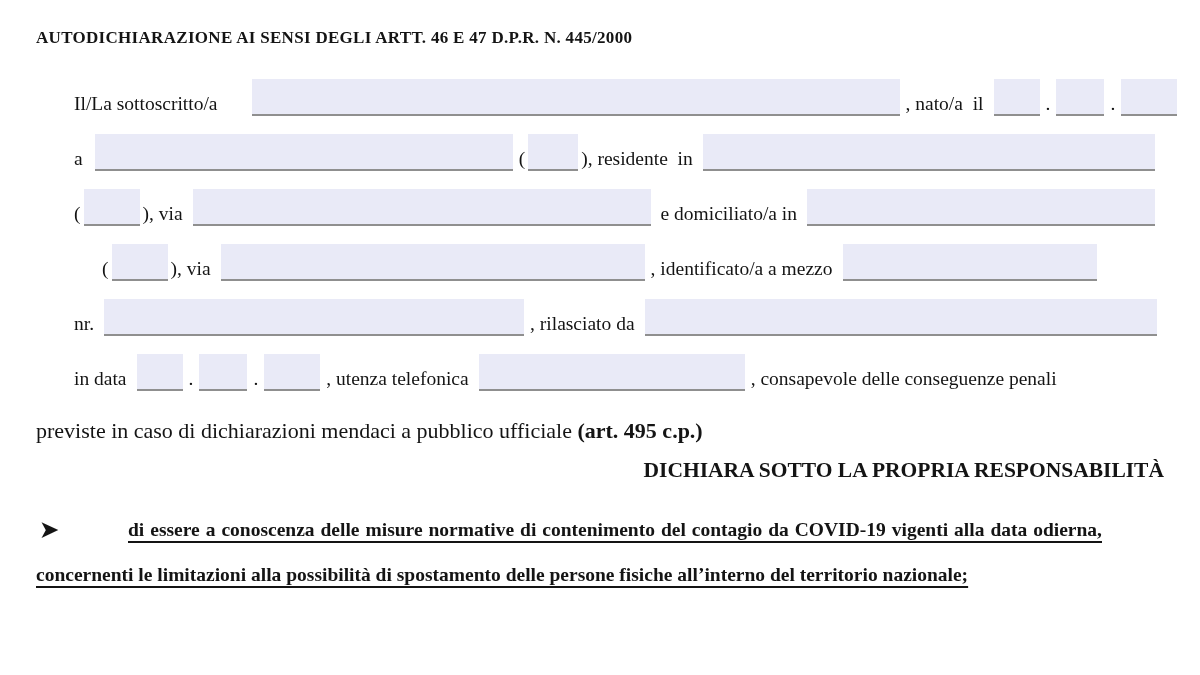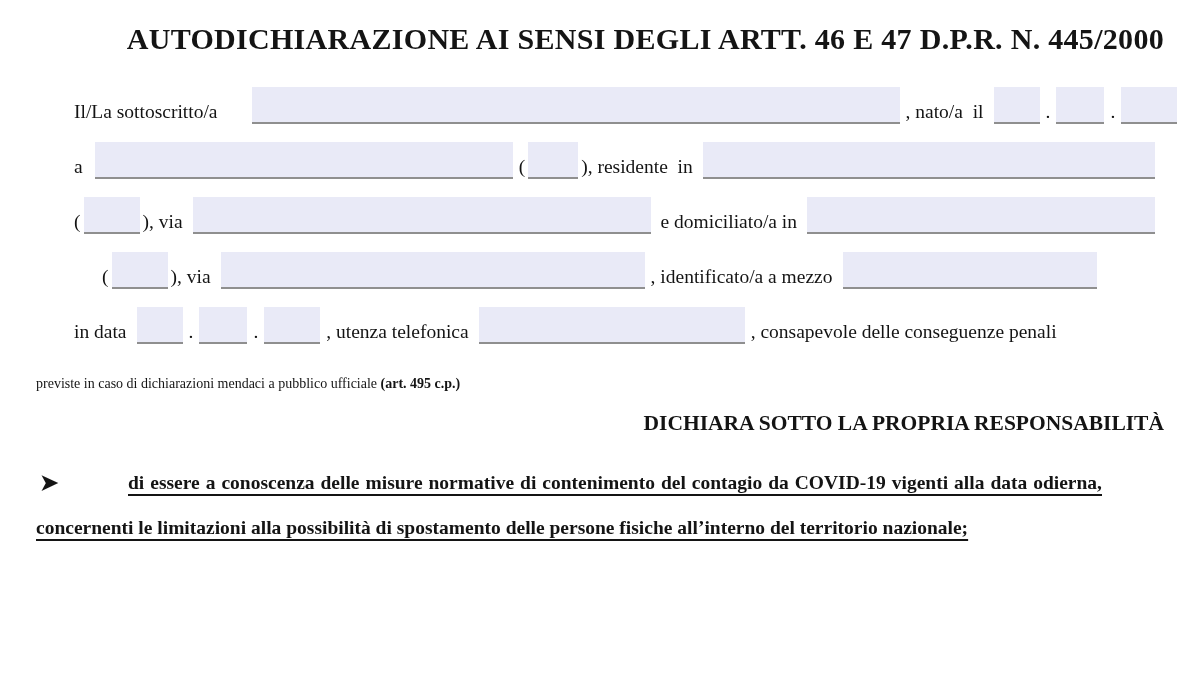--- a/index.html
+++ b/index.html
@@ -3,22 +3,22 @@
 <meta charset="utf-8">
 <style>
   html,body{margin:0;padding:0;background:#ffffff;}
   body{
     width:1200px;height:675px;overflow:hidden;
     font-family:"Liberation Serif", serif;
     color:#141414;
   }
   .page{padding:0 36px;}
   .title{
-    text-align:right;font-size:30px;font-weight:bold;
-    margin:22px 0 0 0;letter-spacing:0.3px;
+    text-align:left;font-size:17px;font-weight:bold;
+    margin:28px 0 0 0;letter-spacing:0.3px;
   }
   .form-body{margin-top:28px;margin-left:38px;}
   .form-line{
     height:55px;line-height:55px;white-space:nowrap;font-size:19.5px;
   }
   [data-name="line-domicilio-via"]{padding-left:28px;}
   .field{
     display:inline-block;height:37px;
     background:#e9eaf7;
     border-bottom:2px solid #8f8f8f;
@@ -37,21 +37,21 @@
   [data-name="field-comune-domicilio"]{width:348px;margin-left:10px;}
   [data-name="field-provincia-domicilio"]{width:56px;margin:0 3px;}
   [data-name="field-via-domicilio"]{width:424px;margin-left:10px;}
   [data-name="field-documento-tipo"]{width:254px;margin-left:10px;}
   [data-name="field-documento-numero"]{width:420px;margin-left:10px;}
   [data-name="field-rilasciato-da"]{width:512px;margin-left:10px;}
   [data-name="field-rilascio-giorno"]{width:46px;margin-left:10px;}
   [data-name="field-rilascio-mese"]{width:48px;}
   [data-name="field-rilascio-anno"]{width:56px;}
   [data-name="field-telefono"]{width:266px;margin-left:10px;}
-  .closing{font-size:14px;line-height:38px;margin:6px 0 0 0;}
+  .closing{font-size:22px;line-height:38px;margin:6px 0 0 0;}
   .bold{font-weight:bold;}
   .declare{
     text-align:right;font-size:21.5px;font-weight:bold;margin:8px 0 0 0;
   }
   .bullet{
     position:relative;margin:24px 0 0 0;width:1066px;
     font-size:19.5px;font-weight:bold;line-height:45px;
     text-align:justify;text-indent:92px;
   }
   .arrow{
@@ -67,20 +67,21 @@
 <body>
 
 <div class="page" data-name="document-page">
   <h1 class="title" data-name="document-title">AUTODICHIARAZIONE AI SENSI DEGLI ARTT. 46 E 47 D.P.R. N. 445/2000</h1>
 
   <div class="form-body" data-name="form-body">
       <div class="form-line" data-name="line-sottoscritto"><span data-name="label-sottoscritto" class="label">Il/La sottoscritto/a</span><span data-name="field-nome-cognome" class="field"></span><span data-name="label-nato-il" class="label">, nato/a&nbsp; il</span><span data-name="field-nascita-giorno" class="field"></span><span data-name="label-dot-1" class="label">.</span><span data-name="field-nascita-mese" class="field"></span><span data-name="label-dot-2" class="label">.</span><span data-name="field-nascita-anno" class="field"></span></div>
       <div class="form-line" data-name="line-nascita-residenza"><span data-name="label-a" class="label">a</span><span data-name="field-luogo-nascita" class="field"></span><span data-name="label-paren-open-1" class="label">(</span><span data-name="field-provincia-nascita" class="field"></span><span data-name="label-residente-in" class="label">), residente&nbsp; in</span><span data-name="field-comune-residenza" class="field"></span></div>
       <div class="form-line" data-name="line-residenza-via"><span data-name="label-paren-open-2" class="label">(</span><span data-name="field-provincia-residenza" class="field"></span><span data-name="label-via-1" class="label">), via</span><span data-name="field-via-residenza" class="field"></span><span data-name="label-domiciliato-in" class="label">e domiciliato/a in</span><span data-name="field-comune-domicilio" class="field"></span></div>
       <div class="form-line" data-name="line-domicilio-via"><span data-name="label-paren-open-3" class="label">(</span><span data-name="field-provincia-domicilio" class="field"></span><span data-name="label-via-2" class="label">), via</span><span data-name="field-via-domicilio" class="field"></span><span data-name="label-identificato" class="label">, identificato/a a mezzo</span><span data-name="field-documento-tipo" class="field"></span></div>
+      <div class="form-line" data-name="line-documento"><span data-name="label-nr" class="label">nr.</span><span data-name="field-documento-numero" class="field"></span><span data-name="label-rilasciato-da" class="label">, rilasciato da</span><span data-name="field-rilasciato-da" class="field"></span></div>
       <div class="form-line" data-name="line-data-telefono"><span data-name="label-in-data" class="label">in data</span><span data-name="field-rilascio-giorno" class="field"></span><span data-name="label-dot-3" class="label">.</span><span data-name="field-rilascio-mese" class="field"></span><span data-name="label-dot-4" class="label">.</span><span data-name="field-rilascio-anno" class="field"></span><span data-name="label-utenza" class="label">, utenza telefonica</span><span data-name="field-telefono" class="field"></span><span data-name="label-consapevole" class="label">, consapevole delle conseguenze penali</span></div>
     </div>
 
   <p class="closing" data-name="closing-paragraph"><span data-name="closing-segment-1">previste in caso di dichiarazioni mendaci a pubblico ufficiale </span><span data-name="closing-segment-2" class="bold">(art. 495 c.p.)</span></p>
 
   <h2 class="declare" data-name="declaration-heading">DICHIARA SOTTO LA PROPRIA RESPONSABILITÀ</h2>
 
   <p class="bullet" data-name="bullet-item">
     <span class="arrow" data-name="arrow-bullet-icon">➤</span>
     <span class="bullet-text" data-name="bullet-text">di essere a conoscenza delle misure normative di contenimento del contagio da COVID-19 vigenti alla data odierna, concernenti le limitazioni alla possibilità di spostamento delle persone fisiche all’interno del territorio nazionale;</span>

